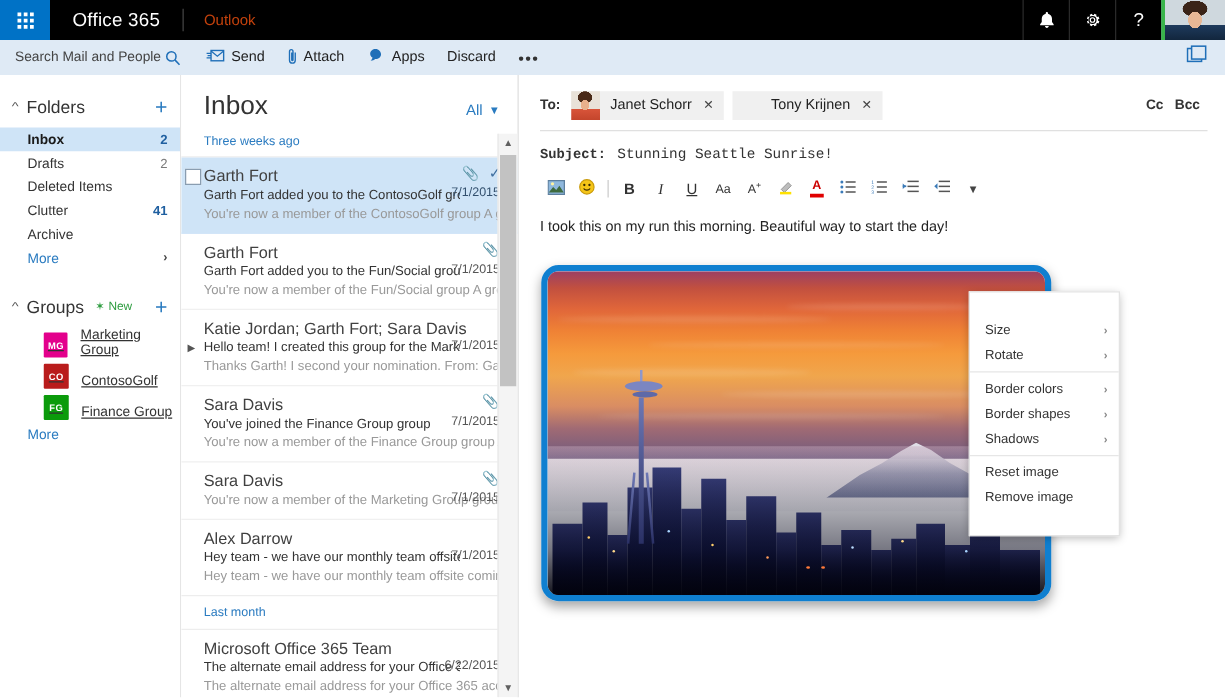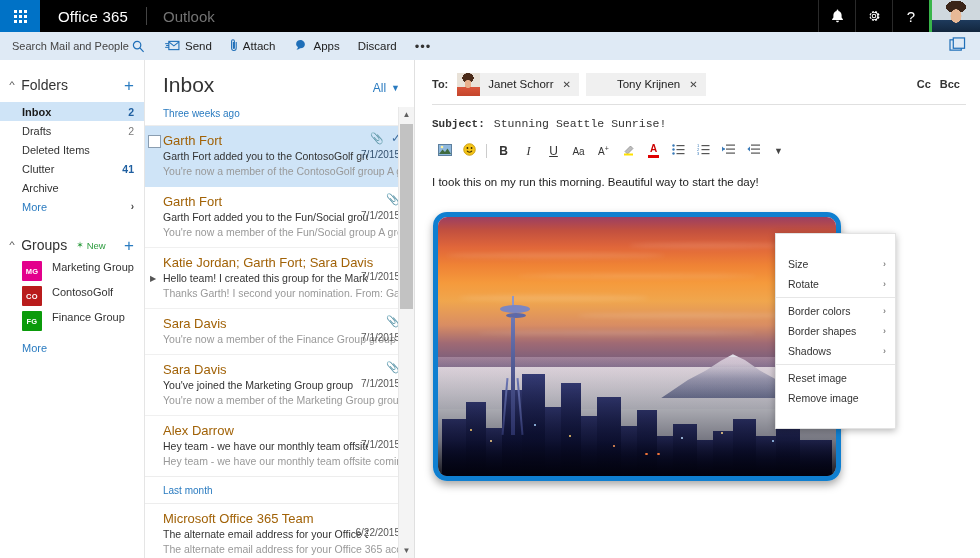--- a/index.html
+++ b/index.html
@@ -21,21 +21,21 @@
     display:flex;align-items:center;justify-content:center;cursor:pointer;
   }
   .waffle-grid{display:grid;grid-template-columns:repeat(3,3px);grid-template-rows:repeat(3,3px);gap:2px;}
   .waffle-grid i{display:block;width:3px;height:3px;background:#fff;}
   .brand{
     display:flex;align-items:center;color:#fff;font-size:15px;
     padding:0 18px 0 18px;font-weight:400;letter-spacing:.2px;
   }
   .brand-sep{width:1px;background:#444;margin:7px 0;}
   .appname{
-    display:flex;align-items:center;color:#737373;font-size:15px;
+    display:flex;align-items:center;color:#c2410c;font-size:12px;
     padding:0 16px;font-weight:400;
   }
   .suite-right{margin-left:auto;display:flex;align-items:stretch;}
   .sbtn{
     width:36px;display:flex;align-items:center;justify-content:center;
     color:#fff;cursor:pointer;border-left:1px solid #2a2a2a;
   }
   .sbtn svg{display:block;}
   .me{
     width:48px;position:relative;border-left:3px solid #39b54a;overflow:hidden;
@@ -96,21 +96,21 @@
     display:flex;align-items:center;height:19px;padding:0 10px 0 22px;
     font-size:11px;color:#333;cursor:pointer;
   }
   .navitem.sel{background:#cfe4f7;font-weight:bold;color:#1a1a1a;}
   .navitem .count{margin-left:auto;font-size:10.5px;color:#7a7a7a;}
   .navitem.sel .count{color:#1f5fa0;font-weight:bold;}
   .navitem .count.hi{color:#1f5fa0;font-weight:bold;}
   .navitem.more{color:#2a7bc0;}
   .navitem.more .arr{margin-left:auto;color:#444;font-size:10px;font-weight:bold;}
   .grpitem{
-    display:flex;align-items:flex-start;height:25px;padding-left:22px;cursor:pointer;font-size:11px;
+    display:flex;align-items:flex-end;height:25px;padding-left:35px;cursor:pointer;font-size:11px;text-decoration:underline;
   }
   .gtile{
     width:20px;height:20px;border-radius:1px;color:#fff;font-size:7.5px;
     display:flex;align-items:center;justify-content:center;margin-right:10px;font-weight:600;
     letter-spacing:.3px;
   }
   .grpmore{padding-left:22px;color:#2a7bc0;font-size:11px;margin-top:6px;cursor:pointer;}
 
   
   .mlist{
@@ -124,21 +124,21 @@
   }
   .mlfilter .cv{font-size:9px;}
   .mldate{
     color:#2a7bc0;font-size:10px;padding:7px 0 6px 18px;border-bottom:1px solid #ededed;
   }
   .mrow{
     position:relative;padding:7px 14px 8px 18px;border-bottom:1px solid #f0f0f0;cursor:pointer;
     box-sizing:border-box;
   }
   .mrow.sel{background:#cfe4f7;border-bottom:1px solid #cfe4f7;}
-  .mfrom{font-size:13px;color:#a16207;font-weight:400;line-height:16px;}
+  .mfrom{font-size:13px;color:#404040;font-weight:400;line-height:16px;}
   .msubj{font-size:10.5px;color:#333;line-height:15px;white-space:nowrap;overflow:hidden;text-overflow:clip;max-width:205px;}
   .mprev{font-size:10.5px;color:#999;line-height:14px;white-space:nowrap;overflow:hidden;}
   .mdate{position:absolute;right:14px;top:23px;font-size:10px;color:#555;}
   .mrow.sel .mdate{color:#33506e;}
   .mclip{position:absolute;right:30px;top:6px;color:#6d6d6d;font-size:11px;}
   .mcheck{position:absolute;right:13px;top:5px;color:#3e6d9e;font-size:12px;}
   .mbox{
     position:absolute;left:3px;top:9px;width:11px;height:11px;border:1px solid #8a9db0;background:#fff;
   }
   .mexp{position:absolute;left:5px;top:26px;color:#555;font-size:8px;}
@@ -444,28 +444,28 @@
       <span class="mexp">▶</span>
       <div class="mfrom">Katie Jordan; Garth Fort; Sara Davis</div>
       <div class="msubj">Hello team! I created this group for the Marketing te</div>
       <div class="mprev">Thanks Garth! I second your nomination. From: Garth Fort Se...</div>
       <div class="mdate">7/1/2015</div>
     </div>
 
     <div class="mrow">
       <span class="mclip" style="right:14px;">📎</span>
       <div class="mfrom">Sara Davis</div>
+      <div class="msubj">You've joined the Finance Group group</div>
       <div class="mprev">You're now a member of the Finance Group group A group f...</div>
       <div class="mdate">7/1/2015</div>
     </div>
 
     <div class="mrow">
       <span class="mclip" style="right:14px;">📎</span>
       <div class="mfrom">Sara Davis</div>
-      <div class="msubj">You've joined the Marketing Group group</div>
       <div class="mprev">You're now a member of the Marketing Group group Group...</div>
       <div class="mdate">7/1/2015</div>
     </div>
 
     <div class="mrow" style="border-bottom:0;">
       <div class="mfrom">Alex Darrow</div>
       <div class="msubj">Hey team - we have our monthly team offsite coming</div>
       <div class="mprev">Hey team - we have our monthly team offsite coming up nex...</div>
       <div class="mdate">7/1/2015</div>
     </div>

